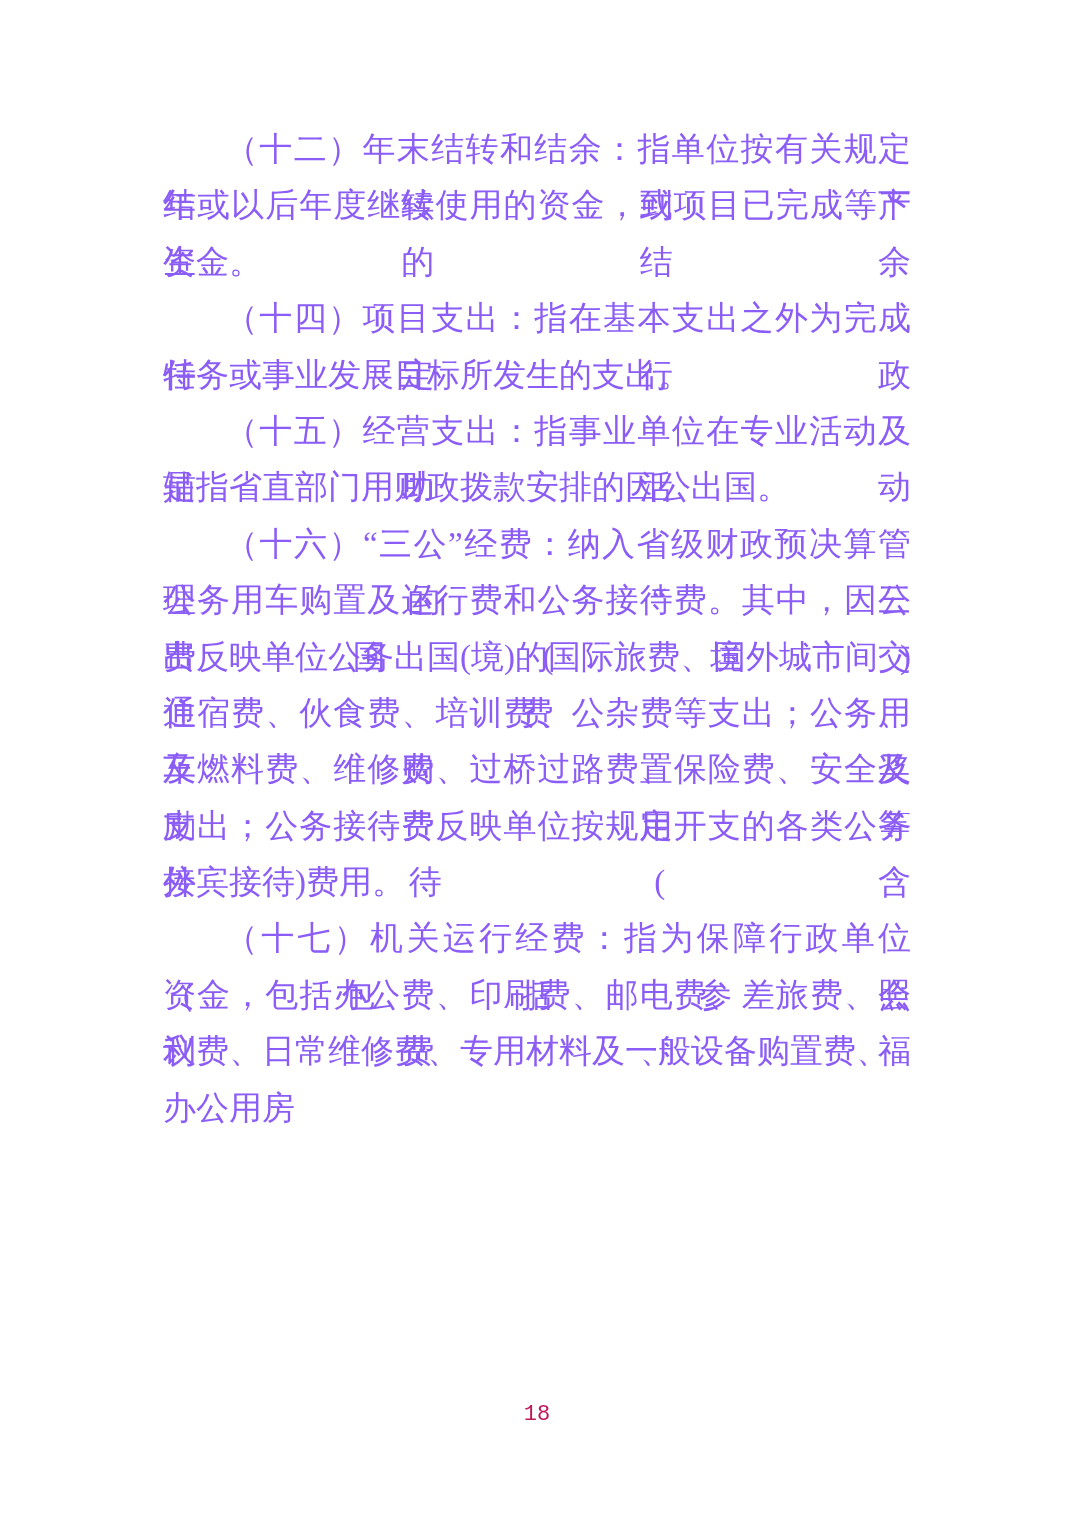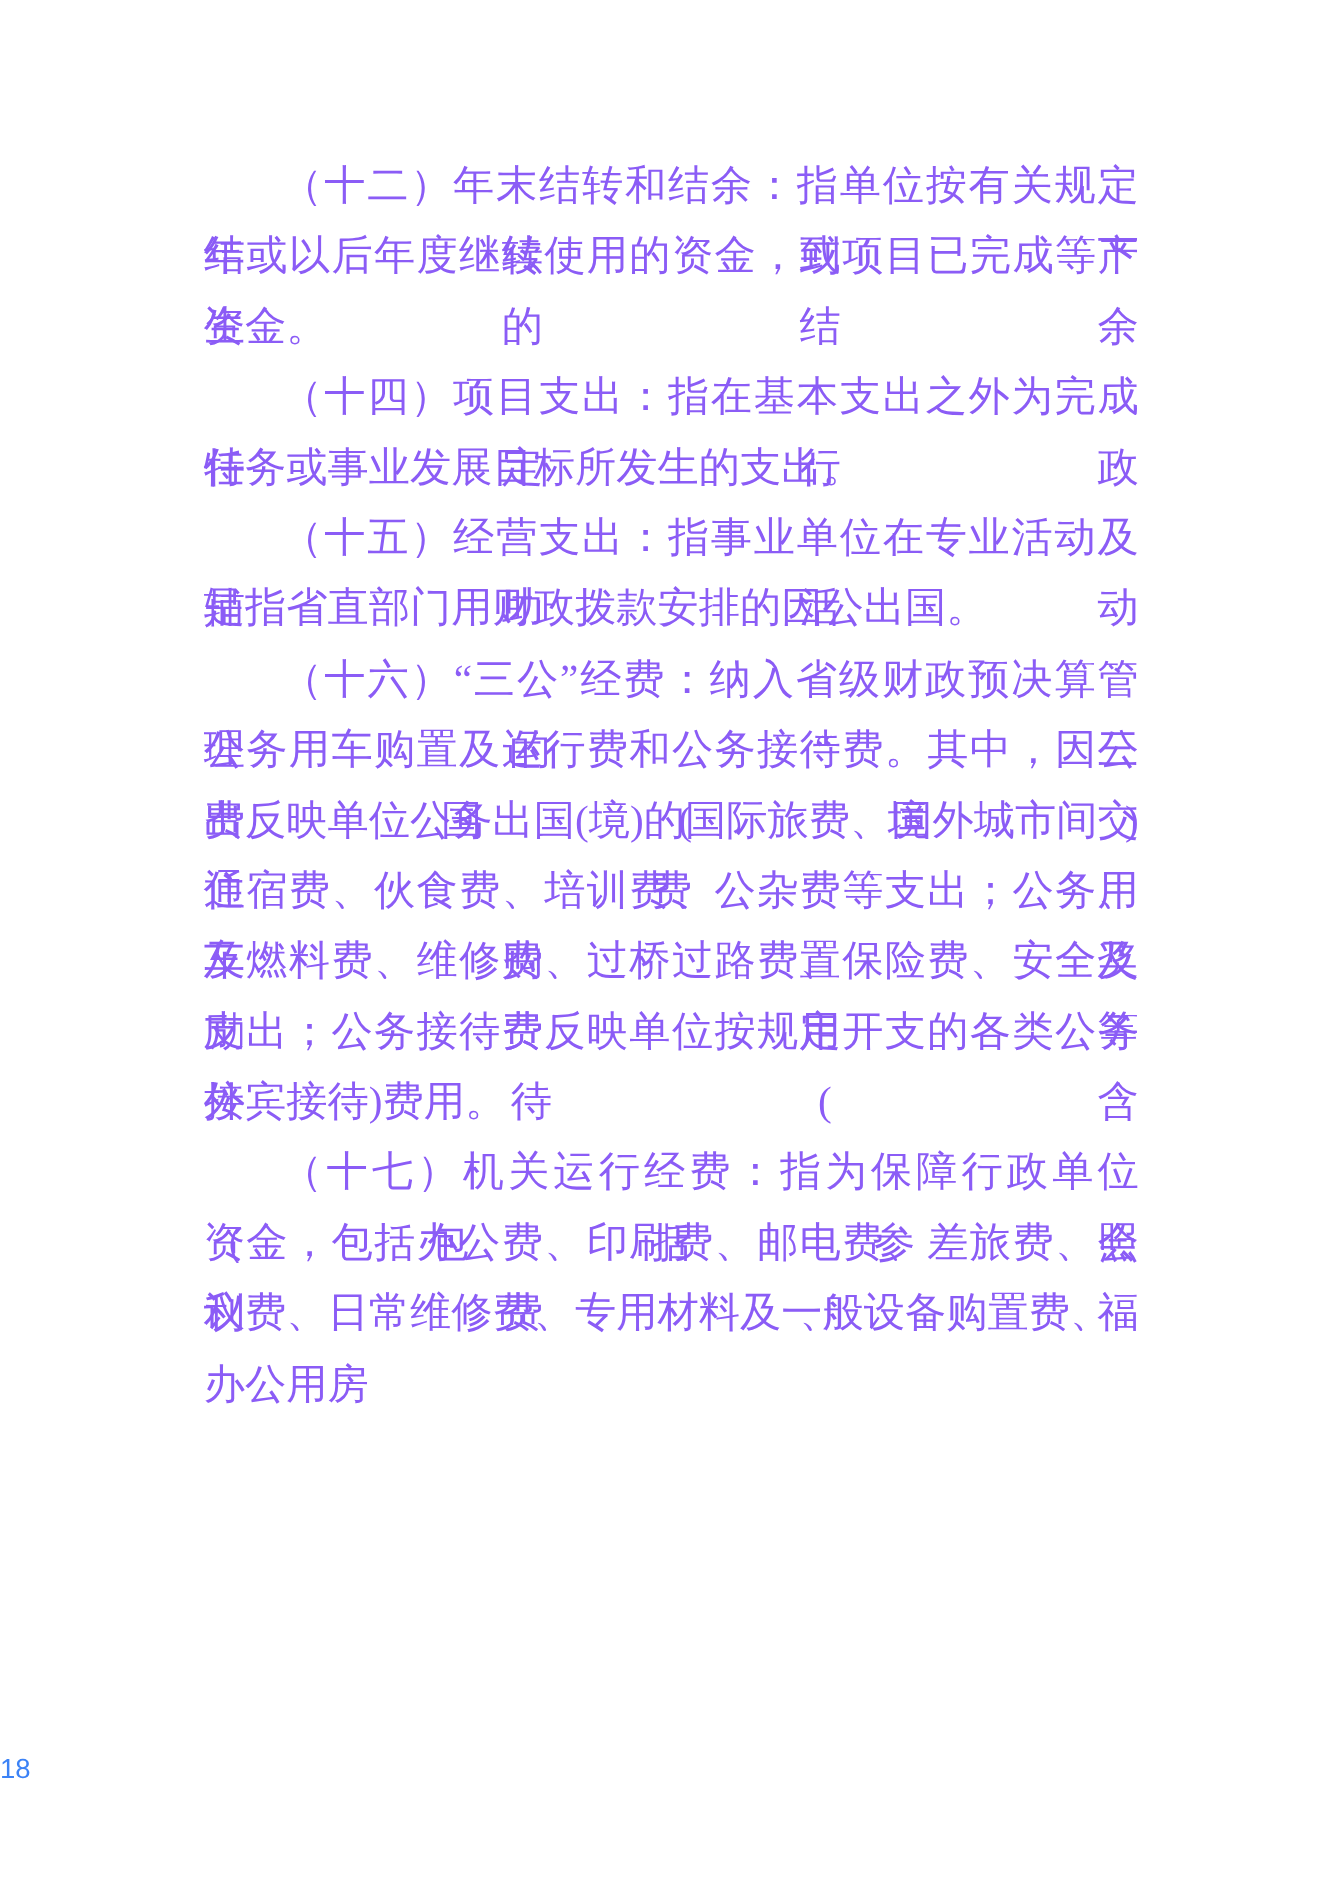--- a/index.html
+++ b/index.html
@@ -41,25 +41,25 @@
   }
   
   .para-line.first {
     text-indent: 62px;
   }
   .page-number {
     position: absolute;
     top: 1400px;
     left: 0;
     width: 100%;
-    text-align: left;
+    text-align: center;
     font-size: 22px;
     line-height: 30px;
-    color: #3b82f6;
-    font-family: Liberation Sans, sans-serif;
+    color: #be185d;
+    font-family: Liberation Mono, monospace;
   }
 </style>
 </head>
 <body>
 
 <div class="page">
   <div class="text-block" id="text-block">
       <div class="paragraph">
         <div class="para-line first full">（十二）年末结转和结余：指单位按有关规定结转到下</div>
         <div class="para-line full">年或以后年度继续使用的资金，或项目已完成等产生的结余</div>

